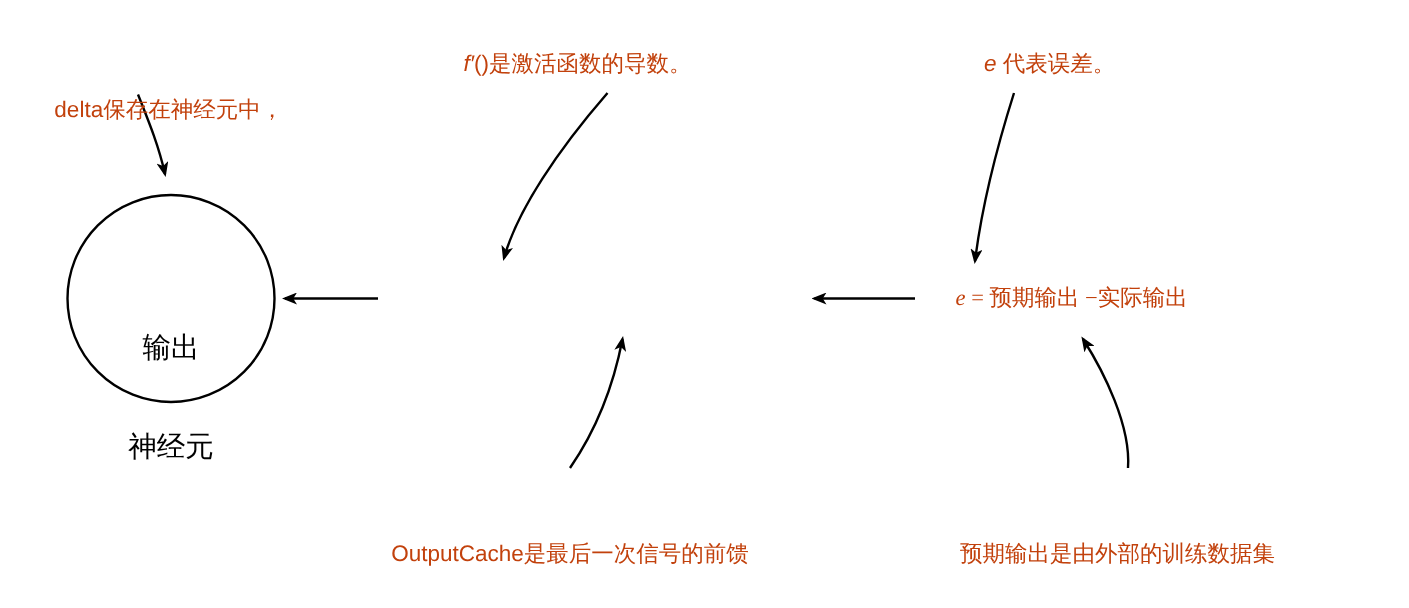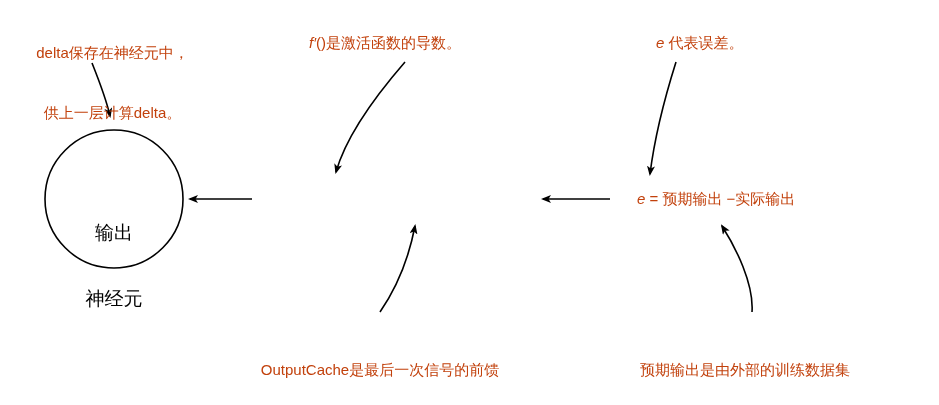--- a/index.html
+++ b/index.html
@@ -73,25 +73,24 @@
 
     <path d="M 752,312 C 754,284 736,248 722,226" fill="none" stroke="#000000" stroke-width="1.6" marker-end="url(#arrowhead)"></path>
   </svg>
 
   <div class="node-label" style="left:44px; top:178px; width:140px;">
     <div>输出</div>
     <div>神经元</div>
   </div>
 
 
-  <div class="txt" style="left:637px; top:189px;"><span class="ital">e</span><span> = 预期输出 −实际输出</span></div>
+  <div class="txt" style="left:637px; top:189px;font-family:Liberation Serif, serif;"><span class="ital">e</span><span> = 预期输出 −实际输出</span></div>
 
-  <div class="txt center" style="left:0px; top:3px; width:225px;">
+  <div class="txt center" style="left:0px; top:24px; width:225px;">
     <div>delta保存在神经元中，</div>
-    <div>供上一层计算delta。</div>
   </div>
 
   <div class="txt" style="left:309px; top:33px;"><span class="ital">f′</span><span>()是激活函数的导数。</span></div>
 
   <div class="txt" style="left:656px; top:33px;"><span class="ital">e</span><span> 代表误差。</span></div>
 
   <div class="txt center" style="left:200px; top:320px; width:360px;">
     <div>OutputCache是最后一次信号的前馈</div>
     
   </div>

